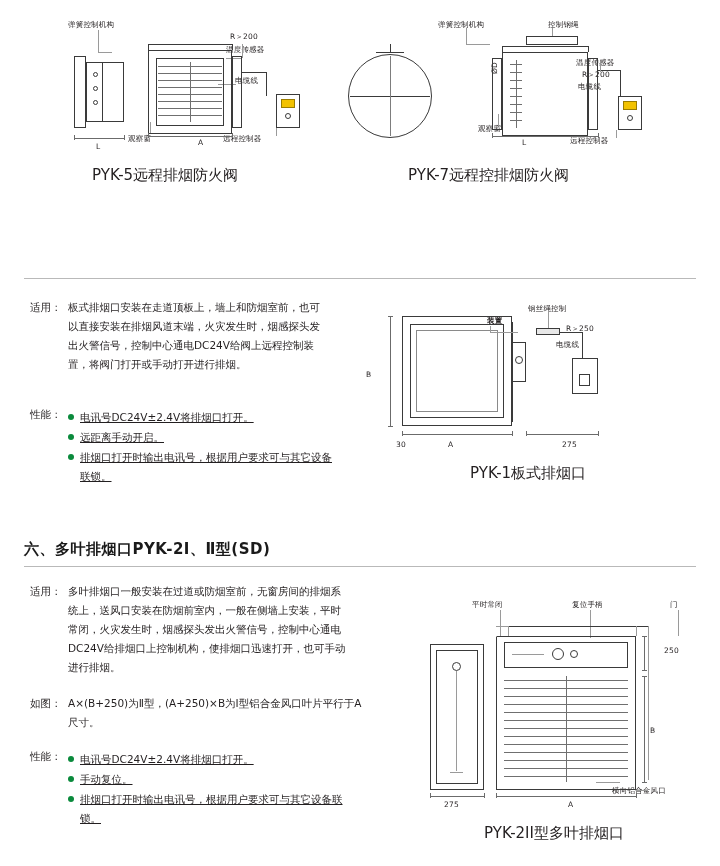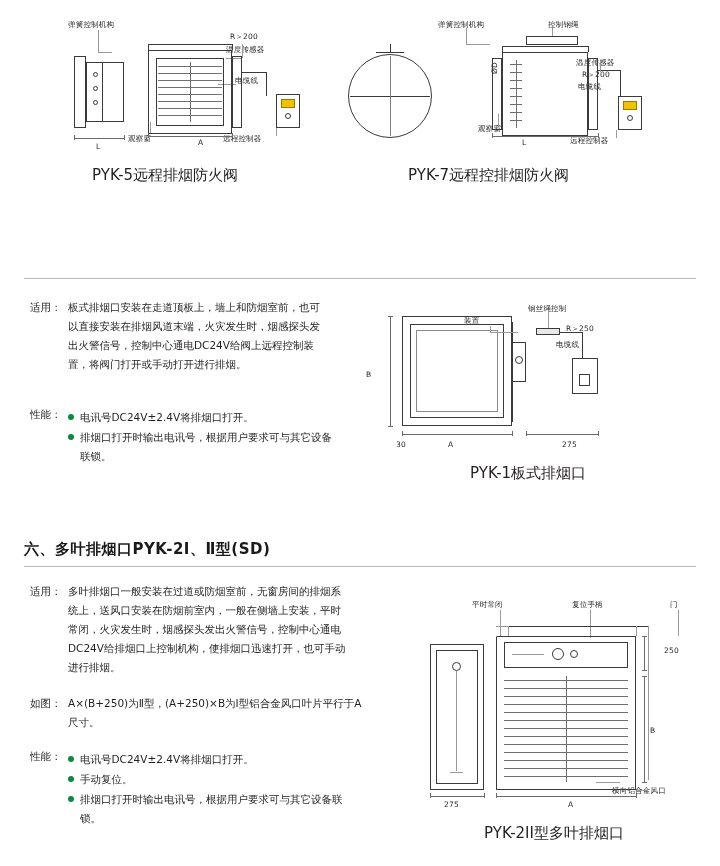--- a/index.html
+++ b/index.html
@@ -32,21 +32,21 @@
     letter-spacing:.5px;
     white-space:nowrap;
   }
   .rule{position:absolute;height:1px;background:#b9b9b9;}
   .bullet-list{position:absolute;font-size:10.5px;line-height:19px;}
   .bl-row{display:flex;align-items:flex-start;margin-bottom:1px;}
   .dot{
     width:6px;height:6px;border-radius:50%;
     background:#0a8a3c;flex:none;margin-top:6px;margin-right:6px;
   }
-  .bl-txt{flex:1;}
+  .bl-txt{flex:1;text-decoration:underline;}
   .para{position:absolute;font-size:10.5px;line-height:19px;width:330px;}
   .hang{padding-left:38px;display:block;}
   .tag-abs{position:absolute;font-size:10.5px;}
 
   
   .louver{position:absolute;}
   .blade{position:absolute;height:1px;background:#6f6f6f;}
   .bladev{position:absolute;width:1px;background:#6f6f6f;}
   .dimline{position:absolute;height:1px;background:#6b6b6b;}
   .dimv{position:absolute;width:1px;background:#6b6b6b;}
@@ -193,29 +193,33 @@
 
   <div style="position:absolute;left:30px;top:408px;width:310px;">
     <span class="tag-abs" style="left:0;top:0;">性能：</span>
     <div class="bullet-list" style="position:relative;left:38px;top:0;width:272px;">
       <div class="bl-row">
         <span class="dot"></span>
         <span class="bl-txt">电讯号DC24V±2.4V将排烟口打开。</span>
       </div>
       <div class="bl-row">
         <span class="dot"></span>
+        <span class="bl-txt">远距离手动开启。</span>
+      </div>
+      <div class="bl-row">
+        <span class="dot"></span>
         <span class="bl-txt">排烟口打开时输出电讯号，根据用户要求可与其它设备联锁。</span>
       </div>
     </div>
   </div>
 
   <div class="fig" style="left:360px;top:292px;width:330px;height:200px;">
 
     <div class="lbl" style="left:168px;top:12px;">钢丝绳控制</div>
-    <div class="lbl" style="left:104px;top:24px;">装置</div>
+    <div class="lbl" style="left:127px;top:24px;font-weight:bold;">装置</div>
     <div class="lbl" style="left:206px;top:32px;">R＞250</div>
     <div class="lbl" style="left:196px;top:48px;">电缆线</div>
     <div class="lbl" style="left:88px;top:148px;">A</div>
     <div class="lbl" style="left:6px;top:78px;">B</div>
     <div class="lbl" style="left:36px;top:148px;">30</div>
     <div class="lbl" style="left:202px;top:148px;">275</div>
 
     <div class="box" style="left:42px;top:24px;width:110px;height:110px;"></div>
     <div class="box" style="left:50px;top:32px;width:94px;height:94px;"></div>
     <div class="boxg" style="left:56px;top:38px;width:82px;height:82px;"></div>

